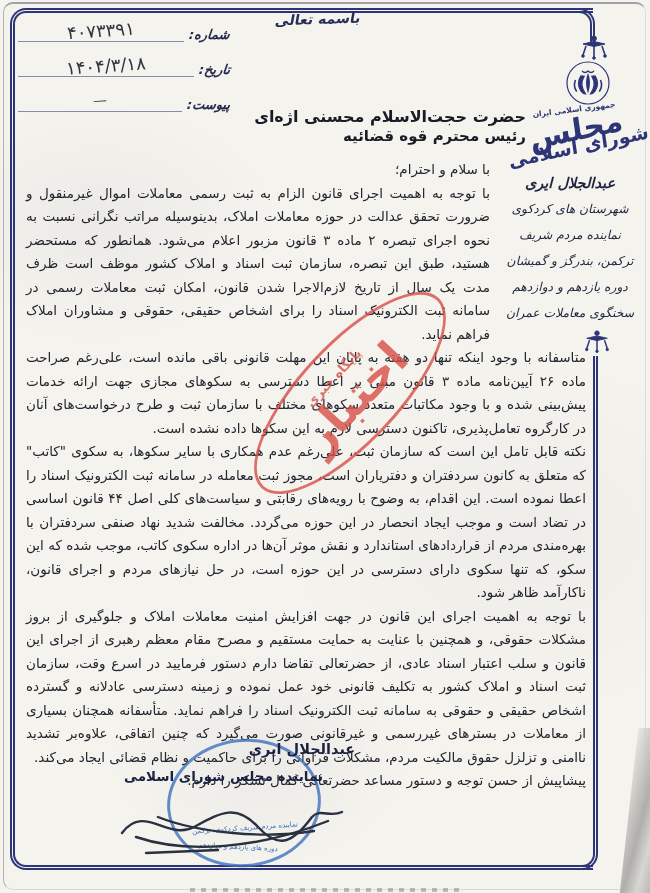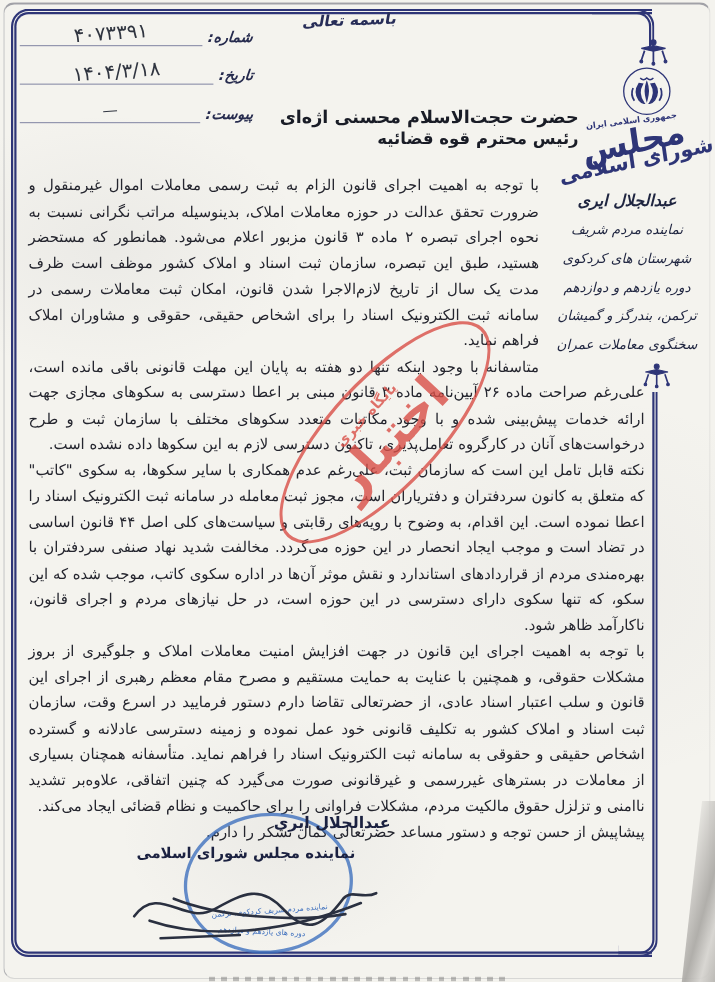--- a/index.html
+++ b/index.html
@@ -57,21 +57,21 @@
   .majles { position:absolute; left:496px; top:115px; width:162px; text-align:center;
     color:var(--navy); transform:rotate(-12deg) skewX(-4deg); line-height:1; }
   .majles .m1 { font-size:30px; font-weight:bold; }
   .majles .m2 { font-size:19px; font-weight:bold; margin-top:-8px; }
   .sender { position:absolute; left:490px; top:175px; width:160px; text-align:center;
     color:#1f2540; font-style:italic; }
   .sender .s-name { font-size:14.5px; font-weight:bold; margin-bottom:5px; }
   .sender .s-line { font-size:12.3px; line-height:26px; white-space:nowrap; }
 
   
-  .recipient { position:absolute; right:124px; top:97px; text-align:right; color:#191c26; }
+  .recipient { position:absolute; right:124px; top:107px; text-align:right; color:#191c26; }
   .recipient .r1 { font-size:16px; font-weight:bold; }
   .recipient .r2 { font-size:15px; font-weight:bold; margin-top:1px; }
 
   
   .letter-body { position:absolute; top:158px; right:64px; left:26px; color:var(--ink);
     font-size:13.5px; line-height:23.5px; text-align:justify; }
   .col-spacer { float:right; width:96px; height:186px; }
   .letter-body p { margin:0; }
   .salam { font-weight:500; }
 
@@ -157,24 +157,24 @@
   </svg>
   <div class="jomhuri">جمهوری اسلامی ایران</div>
 
   <div class="majles">
     <div class="m1">مجلس</div>
     <div class="m2">شورای اسلامی</div>
   </div>
 
   <div class="sender">
     <div class="s-name">عبدالجلال ایری</div>
+    <div class="s-line">شهرستان های کردکوی</div>
     <div class="s-line">نماینده مردم شریف</div>
-    <div class="s-line">شهرستان های کردکوی</div>
+    <div class="s-line">ترکمن، بندرگز و گمیشان</div>
     <div class="s-line">دوره یازدهم و دوازدهم</div>
-    <div class="s-line">ترکمن، بندرگز و گمیشان</div>
     <div class="s-line">سخنگوی معاملات عمران</div>
   </div>
 
   <svg class="tassel t2" width="28" height="26" viewBox="0 0 30 26">
     <g fill="#2e3577" stroke="#2e3577">
       <circle cx="15" cy="3.5" r="2.4"></circle>
       <path d="M4 9 L15 6.5 L26 9 L15 11.5 Z"></path>
       <path d="M7 11 L4 20 M15 11 L15 22 M23 11 L26 20" stroke-width="1.6" fill="none"></path>
       <circle cx="4" cy="21" r="1.3"></circle>
         <circle cx="15" cy="23" r="1.3"></circle>
@@ -182,20 +182,21 @@
     </g>
   </svg>
 
   <div class="recipient">
     <div class="r1">حضرت حجت‌الاسلام محسنی اژه‌ای</div>
     <div class="r2">رئیس محترم قوه قضائیه</div>
   </div>
 
   <div class="letter-body">
     <div class="col-spacer"></div>
+    <p class="salam">با سلام و احترام؛</p>
     <p>با توجه به اهمیت اجرای قانون الزام به ثبت رسمی معاملات اموال غیرمنقول و ضرورت تحقق عدالت در حوزه معاملات املاک، بدینوسیله مراتب نگرانی نسبت به نحوه اجرای تبصره ۲ ماده ۳ قانون مزبور اعلام می‌شود. همانطور که مستحضر هستید، طبق این تبصره، سازمان ثبت اسناد و املاک کشور موظف است ظرف مدت یک سال از تاریخ لازم‌الاجرا شدن قانون، امکان ثبت معاملات رسمی در سامانه ثبت الکترونیک اسناد را برای اشخاص حقیقی، حقوقی و مشاوران املاک فراهم نماید.</p>
     <p>متاسفانه با وجود اینکه تنها دو هفته به پایان این مهلت قانونی باقی مانده است، علی‌رغم صراحت ماده ۲۶ آیین‌نامه ماده ۳ قانون مبنی بر اعطا دسترسی به سکوهای مجازی جهت ارائه خدمات پیش‌بینی شده و با وجود مکاتبات متعدد سکوهای مختلف با سازمان ثبت و طرح درخواست‌های آنان در کارگروه تعامل‌پذیری، تاکنون دسترسی لازم به این سکوها داده نشده است.</p>
     <p>نکته قابل تامل این است که سازمان ثبت، علی‌رغم عدم همکاری با سایر سکوها، به سکوی "کاتب" که متعلق به کانون سردفتران و دفتریاران است، مجوز ثبت معامله در سامانه ثبت الکترونیک اسناد را اعطا نموده است. این اقدام، به وضوح با رویه‌های رقابتی و سیاست‌های کلی اصل ۴۴ قانون اساسی در تضاد است و موجب ایجاد انحصار در این حوزه می‌گردد. مخالفت شدید نهاد صنفی سردفتران با بهره‌مندی مردم از قراردادهای استاندارد و نقش موثر آن‌ها در اداره سکوی کاتب، موجب شده که این سکو، که تنها سکوی دارای دسترسی در این حوزه است، در حل نیازهای مردم و اجرای قانون، ناکارآمد ظاهر شود.</p>
     <p>با توجه به اهمیت اجرای این قانون در جهت افزایش امنیت معاملات املاک و جلوگیری از بروز مشکلات حقوقی، و همچنین با عنایت به حمایت مستقیم و مصرح مقام معظم رهبری از اجرای این قانون و سلب اعتبار اسناد عادی، از حضرتعالی تقاضا دارم دستور فرمایید در اسرع وقت، سازمان ثبت اسناد و املاک کشور به تکلیف قانونی خود عمل نموده و زمینه دسترسی عادلانه و گسترده اشخاص حقیقی و حقوقی به سامانه ثبت الکترونیک اسناد را فراهم نماید. متأسفانه همچنان بسیاری از معاملات در بسترهای غیررسمی و غیرقانونی صورت می‌گیرد که چنین اتفاقی، علاوه‌بر تشدید ناامنی و تزلزل حقوق مالکیت مردم، مشکلات فراوانی را برای حاکمیت و نظام قضائی ایجاد می‌کند.</p>
     <p>پیشاپیش از حسن توجه و دستور مساعد حضرتعالی کمال تشکر را دارم.</p>
   </div>
 
   <div class="watermark">
     <div class="wm-oval">
       <div class="wm-small">پایگاه خبری</div>

